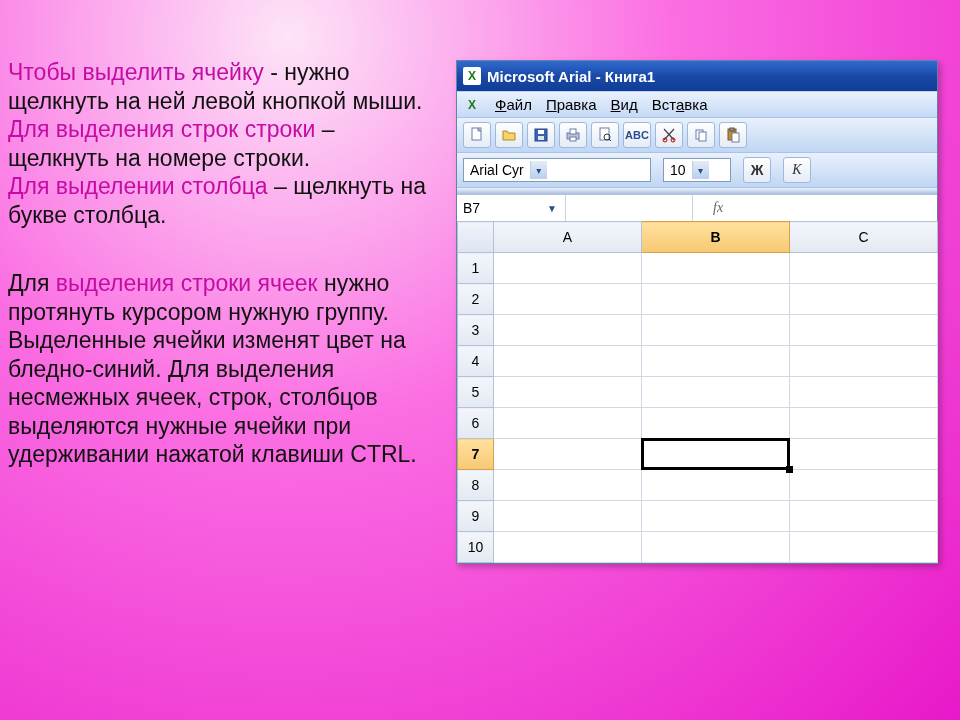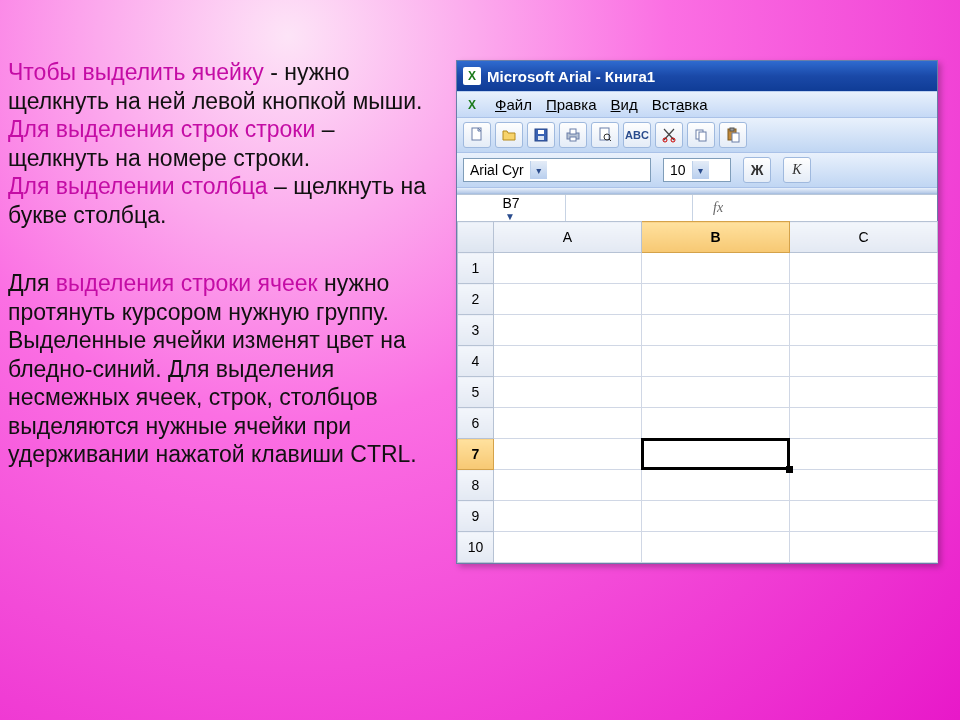--- a/index.html
+++ b/index.html
@@ -118,21 +118,20 @@
     border-top: 1px solid #b9c7d8;
     height: 26px;
   }
   .namebox {
     width: 96px;
     border-right: 1px solid #c7d3e4;
     padding: 0 6px;
     display: flex; align-items: center; justify-content: space-between;
     font-weight: normal;
     height: 100%;
-    flex-direction: column;
   }
   .namebox .dd2 { color: #2a4c8d; font-size: 10px; padding-right:2px;}
   .fxlabel {
     padding: 0 20px;
     font-style: italic;
     font-family: "Times New Roman", serif;
     color: #666;
     border-left: 1px solid #c7d3e4;
     height:100%;
     display:flex; align-items:center;

